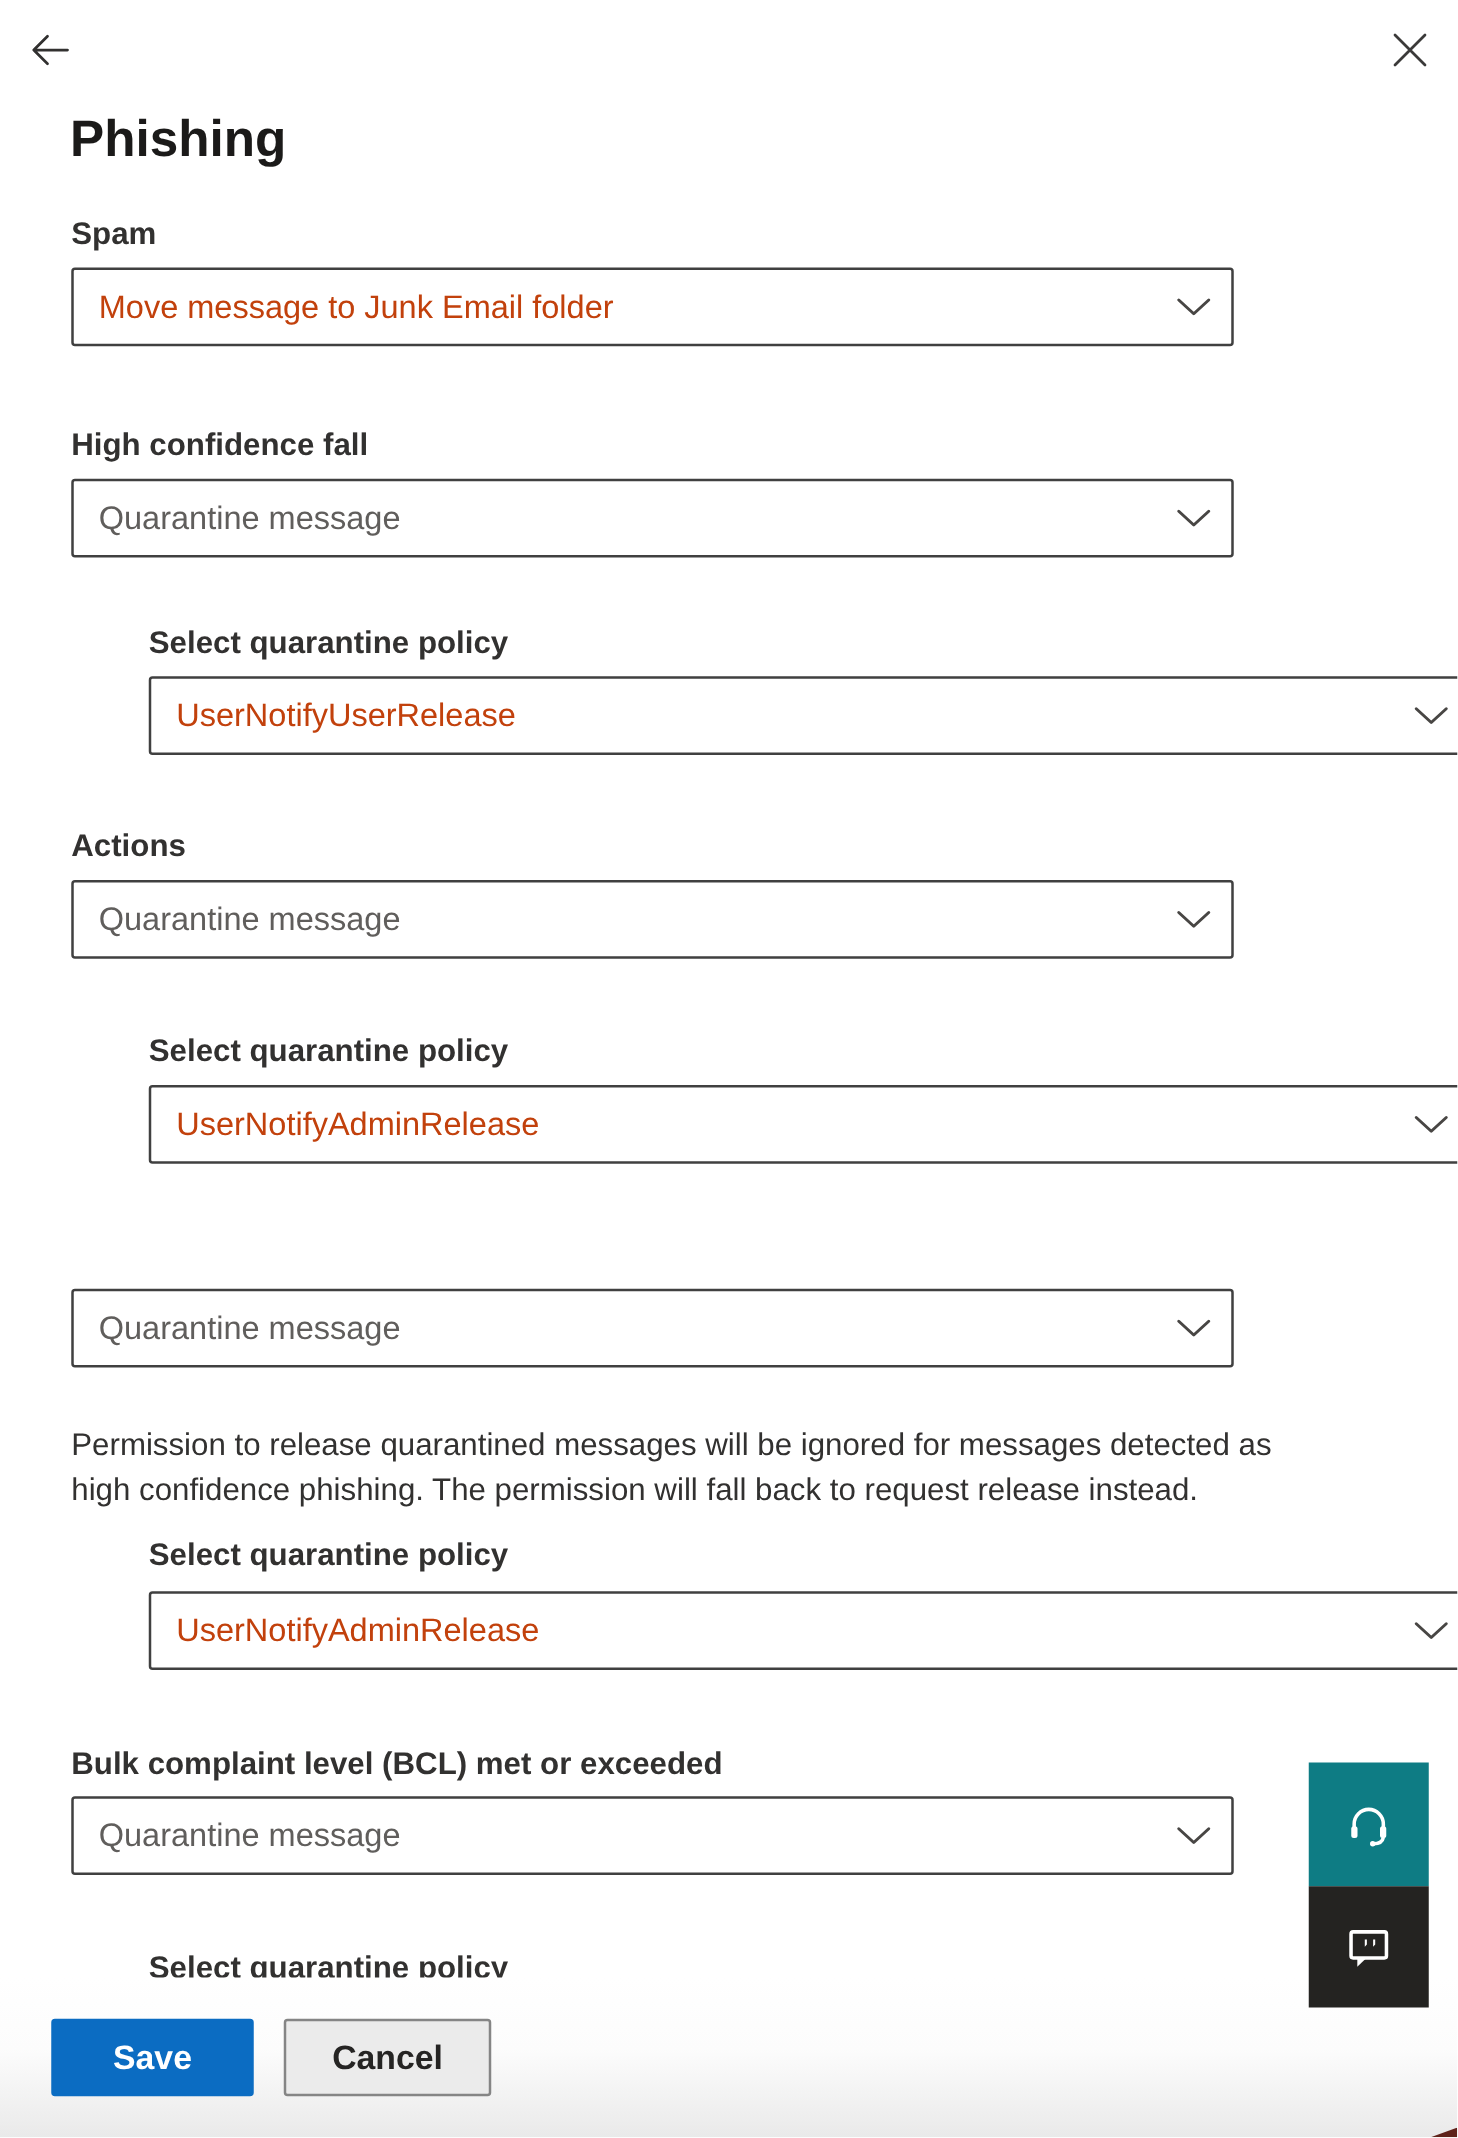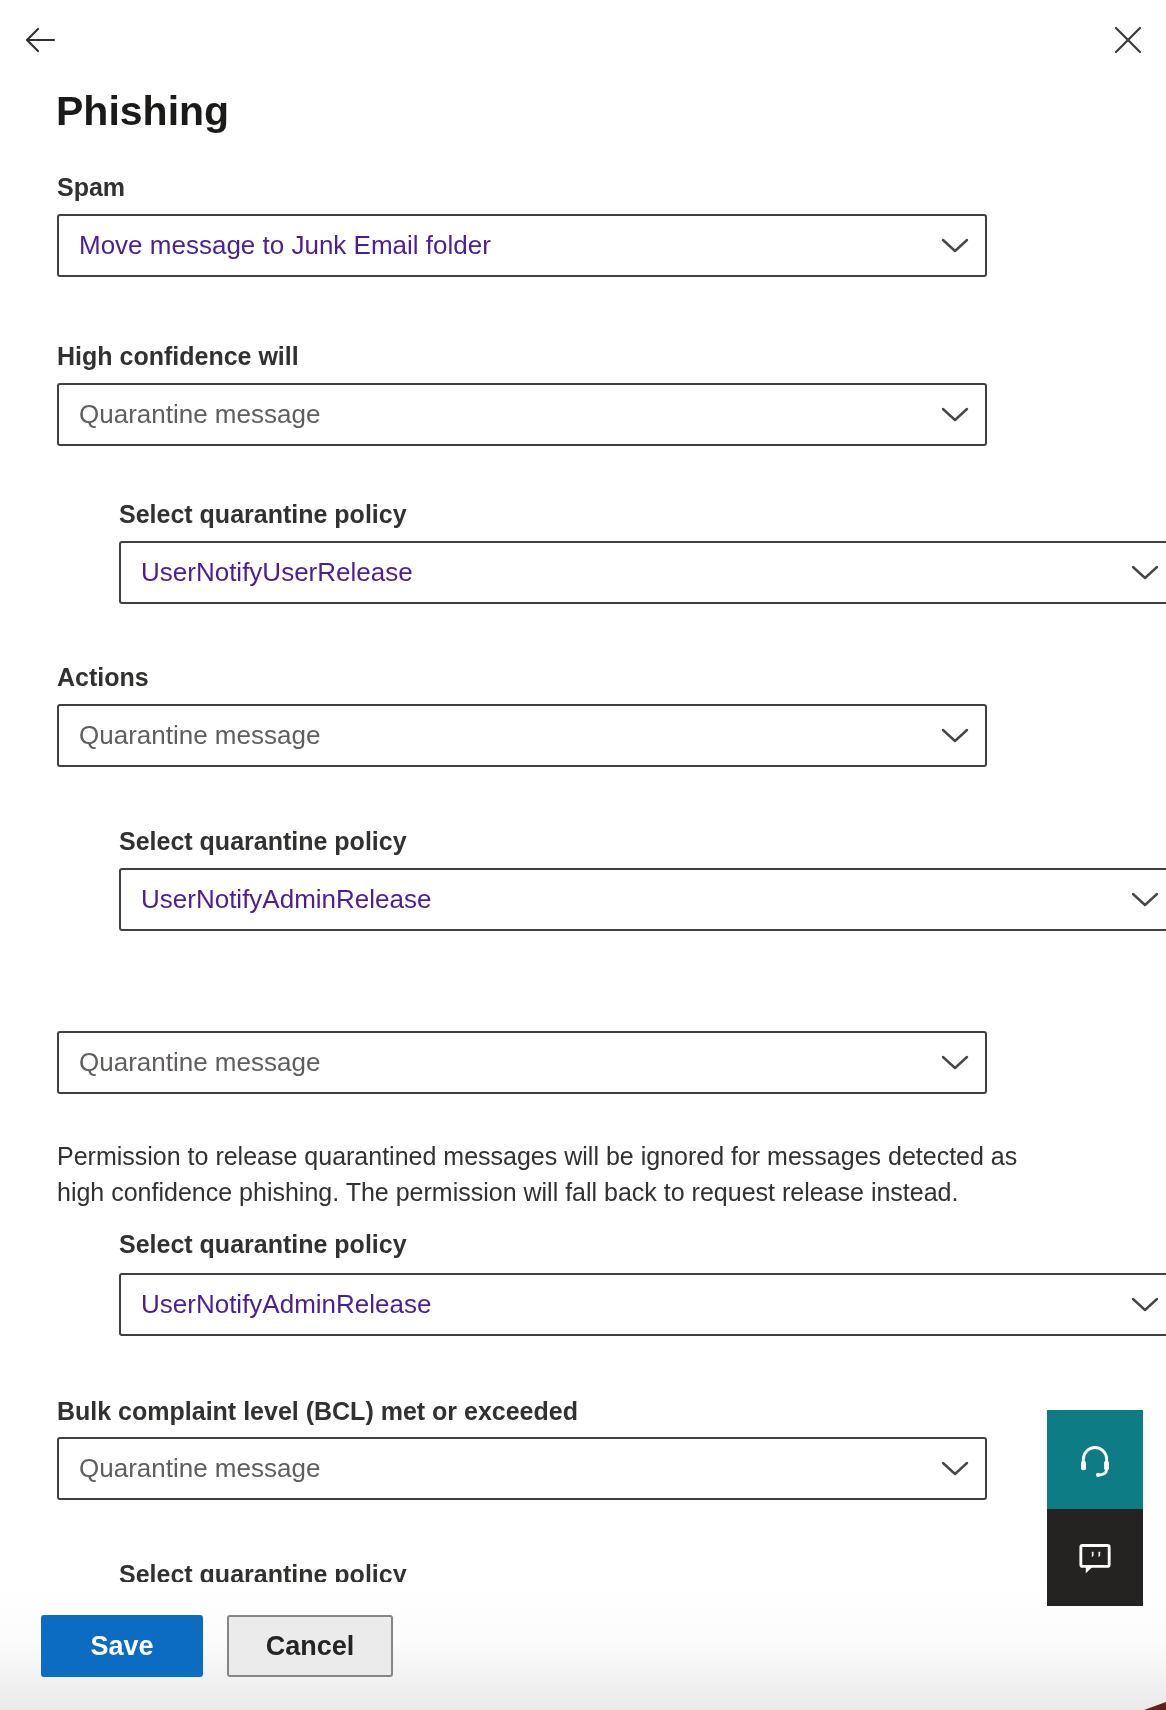--- a/index.html
+++ b/index.html
@@ -22,21 +22,21 @@
   #lbl-sqp2{left:119px;top:826px;}
   #lbl-hcp{left:57px;top:989px;}
   #lbl-sqp3{left:119px;top:1229px;}
   #lbl-bcl{left:57px;top:1396px;}
   #lbl-sqp4{left:119px;top:1559px;}
   
   .dropdown{
     position:absolute;height:63px;background:#fff;border:2px solid #404040;border-radius:3px;
     box-sizing:border-box;display:flex;align-items:center;padding:0 56px 0 20px;cursor:pointer;
   }
-  .dropdown .val{font-size:26px;color:#4c1d95;white-space:nowrap;overflow:hidden;}
+  .dropdown .val{font-size:26px;color:#c2410c;white-space:nowrap;overflow:hidden;}
   .dropdown .val.muted{color:#605e5c;}
   .dropdown .chev{position:absolute;right:16px;top:50%;transform:translateY(-50%);display:flex;}
   .main-fld{left:57px;width:930px;}
   .sub-fld{left:119px;width:1058px;}
   #f-spam{top:214px;}
   #f-hcs{top:383px;}
   #f-sqp1{top:541px;}
   #f-phish{top:704px;}
   #f-sqp2{top:868px;}
   #f-hcp{top:1031px;}
@@ -86,21 +86,21 @@
   <div class="fld-label" id="lbl-spam">Spam</div>
   <div class="dropdown main-fld" id="f-spam">
     <span class="val">Move message to Junk Email folder</span>
     <span class="chev">
       <svg width="28" height="16" viewBox="0 0 28 16">
           <polyline points="2,2 14,13 26,2" fill="none" stroke="#484644" stroke-width="2.4" stroke-linecap="round" stroke-linejoin="round"></polyline>
         </svg>
     </span>
   </div>
 
-  <div class="fld-label" id="lbl-hcs">High confidence will</div>
+  <div class="fld-label" id="lbl-hcs">High confidence fall</div>
   <div class="dropdown main-fld" id="f-hcs">
     <span class="val muted">Quarantine message</span>
     <span class="chev">
       <svg width="28" height="16" viewBox="0 0 28 16">
           <polyline points="2,2 14,13 26,2" fill="none" stroke="#484644" stroke-width="2.4" stroke-linecap="round" stroke-linejoin="round"></polyline>
         </svg>
     </span>
   </div>
 
   <div class="fld-label" id="lbl-sqp1">Select quarantine policy</div>

